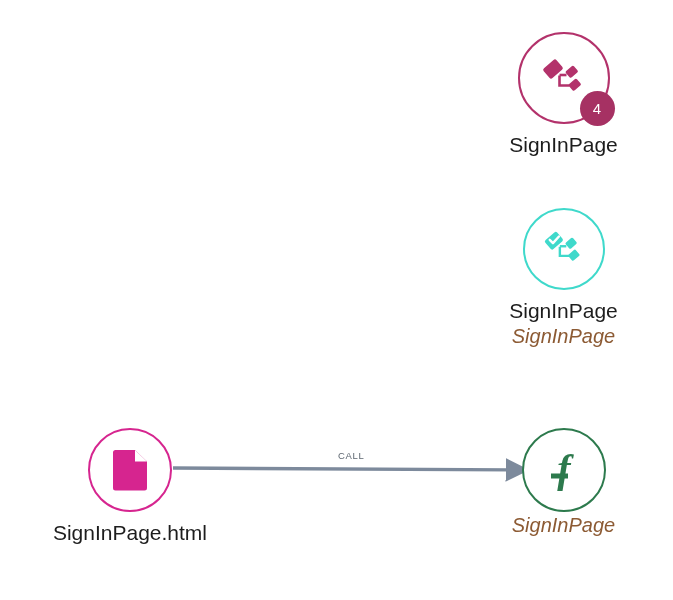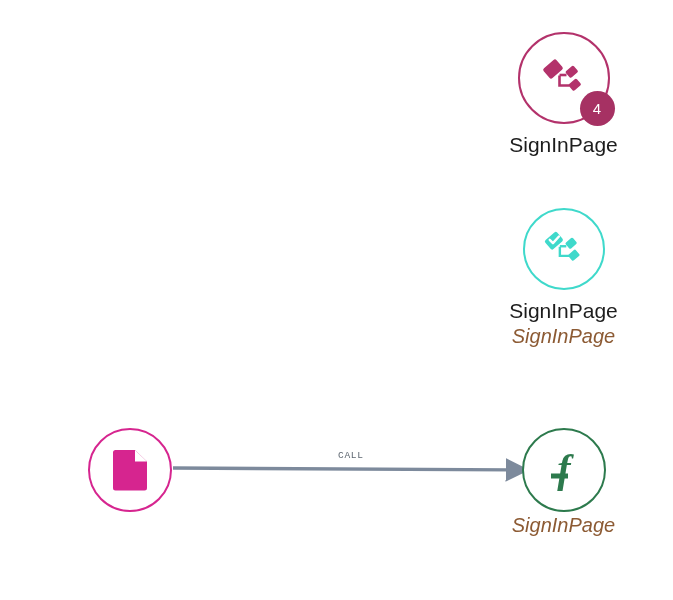--- a/index.html
+++ b/index.html
@@ -88,21 +88,21 @@
     text-align: center;
     font-family: "Liberation Sans", sans-serif;
   }
 
   .edge-label {
     position: absolute;
     font-size: 9.5px;
     letter-spacing: 0.7px;
     color: #5d6670;
     white-space: nowrap;
-    font-family: Liberation Mono, monospace;
+    font-family: Liberation Sans, sans-serif;
   }
 </style>
 </head>
 <body>
 
 <div id="graph-canvas">
 
   <svg class="edge-layer" viewBox="0 0 673 600" width="673" height="600">
     <defs>
       <marker id="arrow-call" viewBox="0 0 10 10" refX="9" refY="5" markerWidth="7" markerHeight="7" orient="auto-start-reverse">
@@ -148,20 +148,21 @@
   </div>
 
   <div class="node" style="left:37px; top:428px; width:186px;">
     <div class="node-circle" style="width:84px; height:84px; border:2.2px solid #d6258f;">
       <svg class="node-glyph" width="42" height="46" viewBox="0 0 42 46">
         <path d="M 4 3 L 26 3 L 38 14.5 L 38 41 A 2.5 2.5 0 0 1 35.5 43.5
                  L 6.5 43.5 A 2.5 2.5 0 0 1 4 41 L 4 5.5 A 2.5 2.5 0 0 1 6.5 3 Z" fill="#d6258f"></path>
         <path d="M 26 3 L 26 14.5 L 38 14.5 Z" fill="#ffffff"></path>
       </svg>
     </div>
+    <div class="node-label">SignInPage.html</div>
   </div>
 
   <div class="node" style="left:497px; top:428px; width:133px;">
     <div class="node-circle" style="width:84px; height:84px; border:2.2px solid #2d7a4d;">
       <svg class="node-glyph" width="44" height="48" viewBox="0 0 44 48">
           <text x="22" y="36" text-anchor="middle" font-family="'Liberation Serif', serif" font-size="40" font-weight="bold" font-style="italic" fill="#2d7a4d">f</text>
           <rect x="9" y="27.5" width="17" height="5" fill="#2d7a4d"></rect>
       </svg>
     </div>
     <div class="node-sublabel">SignInPage</div>

